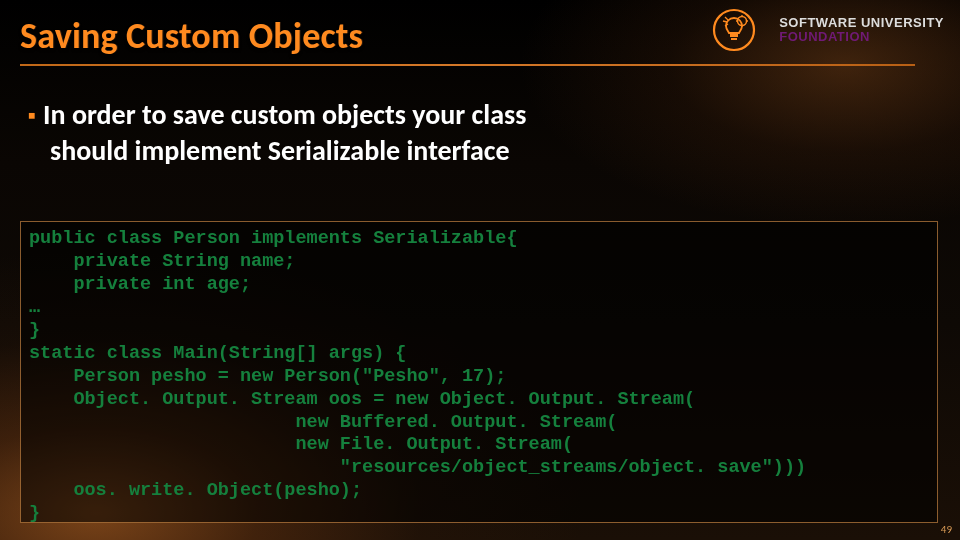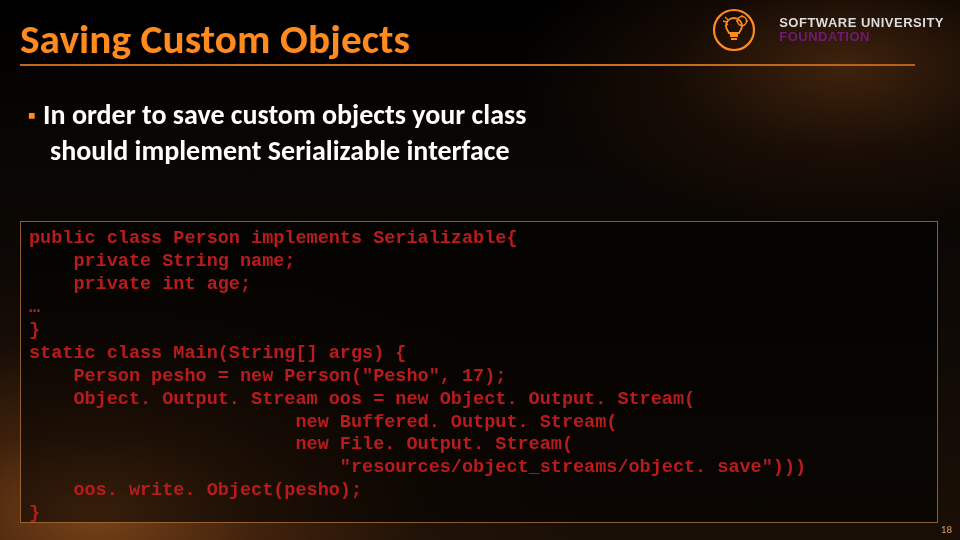--- a/index.html
+++ b/index.html
@@ -10,21 +10,21 @@
     radial-gradient(ellipse 650px 350px at 10% 95%, rgba(255,140,50,0.42) 0%, rgba(180,90,30,0.25) 25%, rgba(80,40,15,0.12) 50%, transparent 75%),
     radial-gradient(ellipse 500px 250px at 88% 12%, rgba(200,110,40,0.30) 0%, rgba(120,60,20,0.15) 35%, transparent 65%),
     linear-gradient(180deg, #000000 0%, #0a0603 30%, #0e0905 60%, #1a0f06 100%);
   color: #fff;
   position: relative;
 }
 .title {
   position: absolute;
   top: 14px;
   left: 20px;
-  font-size: 41px;
+  font-size: 36px;
   font-weight: 700;
   color: #ff8a1f;
   text-shadow: 0 2px 3px rgba(0,0,0,0.8), 1px 0 0 #3a2210;
   letter-spacing: 0.2px;
 }
 .title-underline {
   position: absolute;
   top: 64px;
   left: 20px;
   width: 895px;
@@ -79,21 +79,21 @@
   top: 221px;
   left: 20px;
   width: 918px;
   height: 302px;
   background: rgba(0,0,0,0.55);
   border: 1px solid rgba(210,140,70,0.65);
   padding: 6px 24px 6px 8px;
   font-family: Consolas, 'Courier New', monospace;
   font-size: 18.5px;
   font-weight: 700;
-  color: #b91c1c;
+  color: #15803d;
   white-space: pre;
   line-height: 1.24;
   overflow: hidden;
 }
 .page-num {
   position: absolute;
   bottom: 4px;
   right: 8px;
   font-size: 11px;
   color: #d89a55;
@@ -143,13 +143,13 @@
 }
 static class Main(String[] args) {
     Person pesho = new Person("Pesho", 17);
     Object. Output. Stream oos = new Object. Output. Stream(
                         new Buffered. Output. Stream(
                         new File. Output. Stream(
                             "resources/object_streams/object. save")))
     oos. write. Object(pesho);
 }</div>
 
-<div class="page-num">18</div>
+<div class="page-num">49</div>
 
 </body></html>

